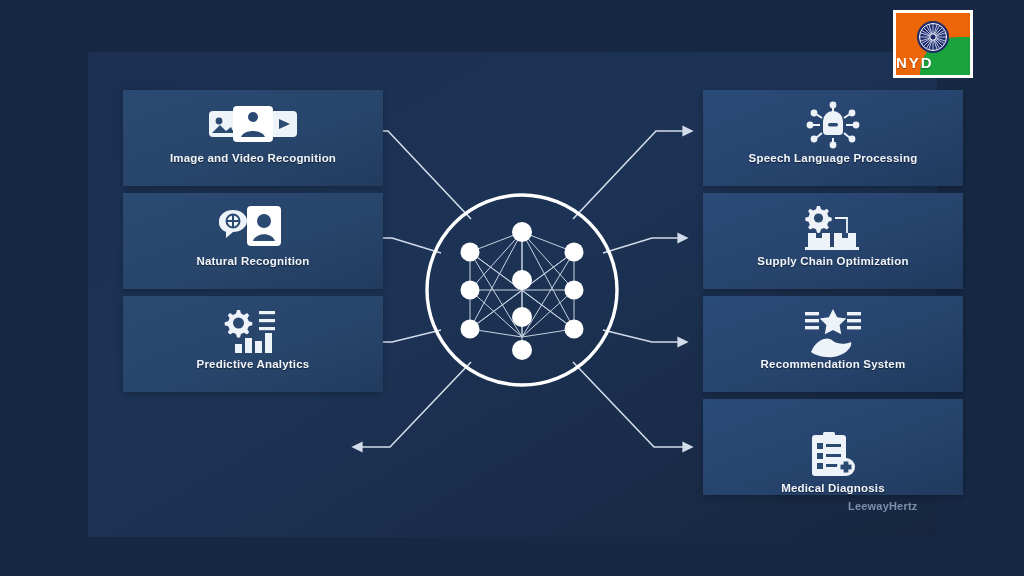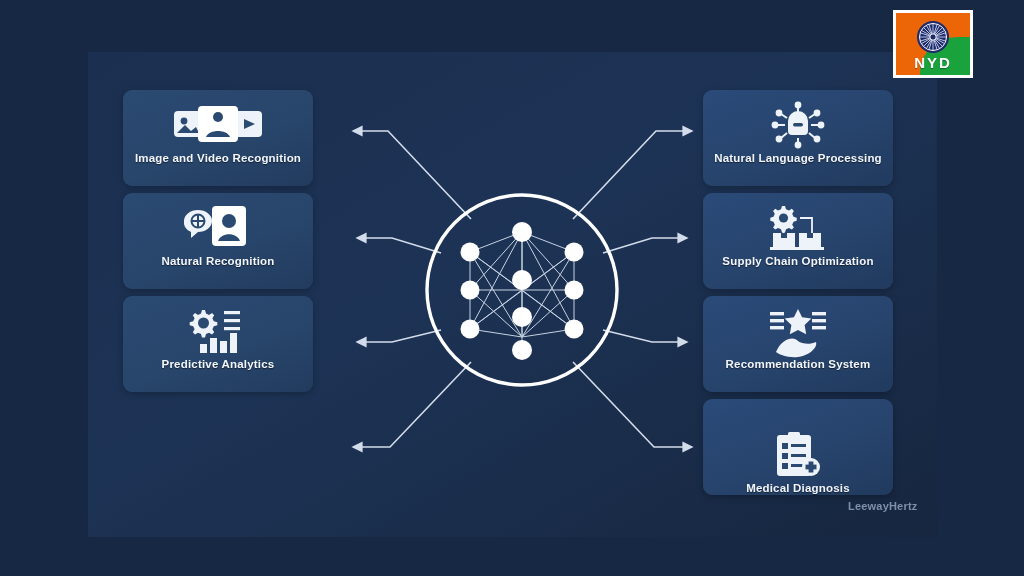--- a/index.html
+++ b/index.html
@@ -12,21 +12,21 @@
   #stage{position:absolute;inset:0;width:1024px;height:576px;}
 
   
   .inner-panel{
     position:absolute;left:88px;top:52px;width:849px;height:485px;
     background:linear-gradient(150deg,#1b2f50 0%,#1d3355 45%,#16263f 100%);
   }
 
   
   .card{
-    position:absolute;width:190px;height:96px;border-radius:9px;
+    position:absolute;width:260px;height:96px;border-radius:0;
     background:linear-gradient(160deg,#2b4a72 0%,#28456b 55%,#223c5f 100%);
     box-shadow:0 2px 6px rgba(0,0,0,.25);
     display:flex;flex-direction:column;align-items:center;justify-content:flex-start;
   }
   .card.right{
     background:linear-gradient(160deg,#2a4a78 0%,#27446d 55%,#213a5e 100%);
   }
   .card .ico{
     margin-top:12px;height:46px;display:flex;align-items:center;justify-content:center;
   }
@@ -59,21 +59,21 @@
     background:#ec6608;overflow:hidden;
   }
   .logo-green{
     position:absolute;right:-14px;bottom:-24px;width:64px;height:62px;
     background:#1aa33c;border-radius:58% 0 0 0;
   }
   .logo-chakra{
     position:absolute;left:50%;top:7px;transform:translateX(-50%);
   }
   .logo-text{
-    position:absolute;left:0;right:0;bottom:4px;text-align:center;
+    position:absolute;left:0;right:0;bottom:4px;
     font-size:15px;font-weight:bold;color:#ffffff;letter-spacing:2px;
     text-shadow:0 1px 1px rgba(0,0,0,.35);
   }
 
   .watermark{
     position:absolute;left:848px;top:500px;width:96px;
     font-size:11px;font-weight:bold;color:#9fb2cc;opacity:.75;
     text-align:left;letter-spacing:.2px;filter:blur(.4px);
   }
   svg{display:block;overflow:visible;}
@@ -172,21 +172,21 @@
           <circle cx="8" cy="23" r="3.4"></circle>
             <circle cx="54" cy="23" r="3.4"></circle>
           <circle cx="12" cy="37" r="3.4"></circle>
             <circle cx="50" cy="37" r="3.4"></circle>
             <circle cx="31" cy="43" r="3.4"></circle>
         </g>
         <path d="M21 19 a10 10 0 0 1 20 0 v10 a4 4 0 0 1 -4 4 h-12 a4 4 0 0 1 -4 -4 Z" fill="#eef3fa"></path>
         <rect x="26" y="21" width="10" height="3.4" rx="1.7" fill="#2b4a72"></rect>
       </svg>
     </div>
-    <div class="lbl">Natural Language Processing</div>
+    <div class="lbl">Speech Language Processing</div>
   </div>
 
   <div class="card right r2">
     <div class="ico">
       <svg width="72" height="46" viewBox="0 0 72 46">
         <path d="M20 1 l3 0 1 3.2 3 1.3 2.8-1.7 2.1 2.1 -1.7 2.8 1.3 3 3.2 1 0 3 -3.2 1 -1.3 3 1.7 2.8 -2.1 2.1 -2.8-1.7 -3 1.3 -1 3.2 -3 0 -1-3.2 -3-1.3 -2.8 1.7 -2.1-2.1 1.7-2.8 -1.3-3 -3.2-1 0-3 3.2-1 1.3-3 -1.7-2.8 2.1-2.1 2.8 1.7 3-1.3 Z" fill="#eef3fa"></path>
         <circle cx="21.5" cy="13" r="4.6" fill="#2b4a72"></circle>
         <g stroke="#eef3fa" stroke-width="1.8" fill="none">
           <path d="M38 13 H50 V30"></path>
             <path d="M21.5 22 V30"></path>

